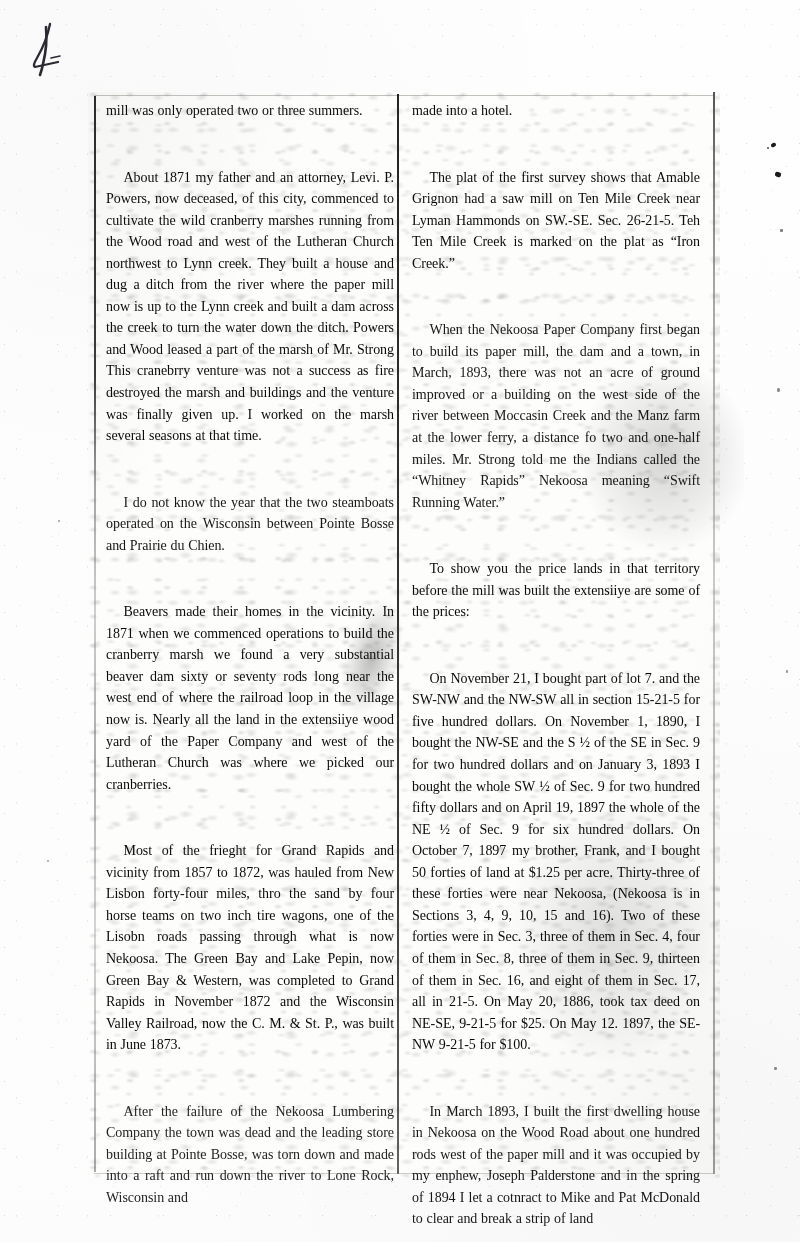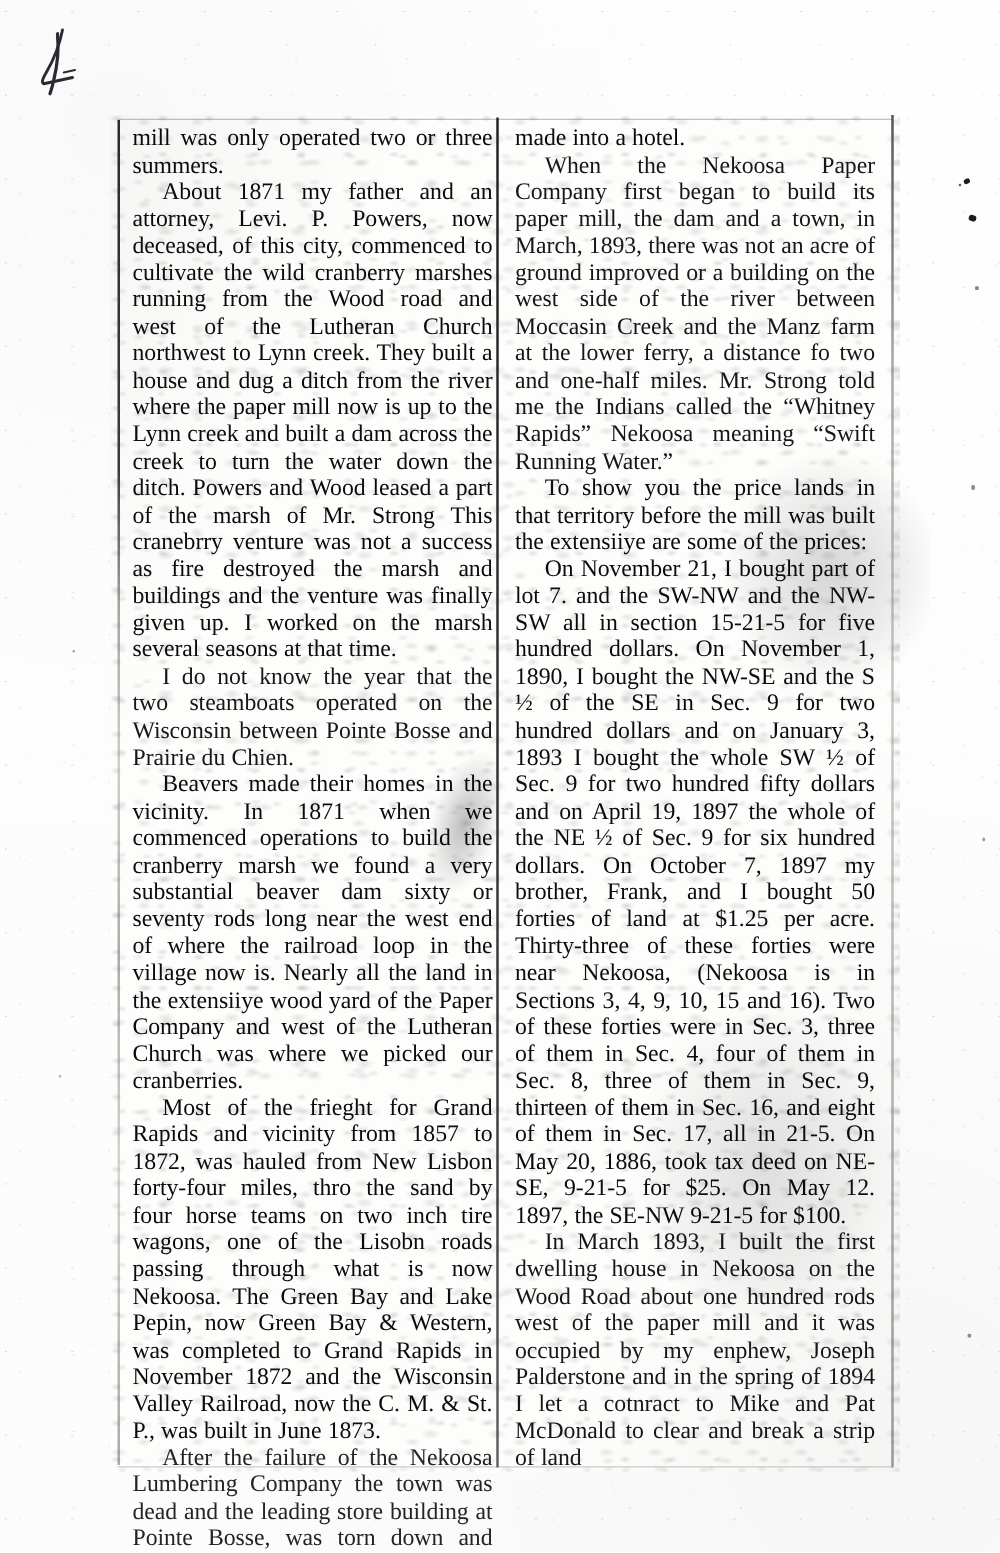--- a/index.html
+++ b/index.html
@@ -165,32 +165,32 @@
   .col {
     position: absolute;
     top: 8px;
     width: 288px;
   }
   #col-left  { left: 18px; }
   #col-right { left: 324px; }
 
   .para {
     margin: 0;
-    font-size: 19px;
+    font-size: 14px;
     line-height: 21.55px;
     text-align: justify;
     text-justify: inter-word;
     color: #121212;
     letter-spacing: -0.05px;
     word-spacing: 0.3px;
     text-indent: 0;
     -webkit-font-smoothing: none;
   }
   .para + .para { text-indent: 1.25em; }
-  .para.indent  { text-indent: 1.25em; }
+  .para.indent  { text-indent: 1.25em; margin-top: 45px; }
   .para.runon   { text-indent: 0; }
 
   
   .ink-dark   { color: #0b0b0b; }
   .ink-mid    { color: #161616; }
   .ink-light  { color: #242424; }
 
   
   .para:last-child { margin-bottom: 0; }
 </style>
@@ -236,19 +236,20 @@
       <p class="para runon ink-dark">mill was only operated two or three summers.</p>
       <p class="para indent ink-dark">About 1871 my father and an attorney, Levi. P. Powers, now deceased, of this city, commenced to cultivate the wild cranberry marshes running from the Wood road and west of the Lutheran Church northwest to Lynn creek. They built a house and dug a ditch from the river where the paper mill now is up to the Lynn creek and built a dam across the creek to turn the water down the ditch. Powers and Wood leased a part of the marsh of Mr. Strong  This cranebrry venture was not a success as fire destroyed the marsh and buildings and the venture was finally given up.  I worked on the marsh several seasons at that time.</p>
       <p class="para indent ink-mid">I do not know the year that the two steamboats operated on the Wisconsin between Pointe Bosse and Prairie du Chien.</p>
       <p class="para indent ink-dark">Beavers made their homes in the vicinity. In 1871 when we commenced operations to build the cranberry marsh we found a very substantial beaver dam sixty or seventy rods long near the west end of where the railroad loop in the village now is.  Nearly all the land in the extensiiye wood yard of the Paper Company and west of the Lutheran Church was where we picked our cranberries.</p>
       <p class="para indent ink-dark">Most of the frieght for Grand Rapids and vicinity from 1857 to 1872, was hauled from New Lisbon forty-four miles, thro the sand by four horse teams on two inch tire wagons, one of the Lisobn roads passing through what is now Nekoosa.  The Green Bay and Lake Pepin, now Green Bay &amp; Western, was completed to Grand Rapids in November 1872 and the Wisconsin Valley Railroad, now the C. M. &amp; St. P., was built in June 1873.</p>
       <p class="para indent ink-light">After the failure of the Nekoosa Lumbering Company the town was dead and the leading store building at Pointe Bosse, was torn down and made into a raft and run down the river to Lone Rock, Wisconsin and</p>
     </div>
 
     <div class="col" id="col-right">
       <p class="para runon ink-dark">made into a hotel.</p>
+      <p class="para indent ink-dark">The plat of the first survey shows that Amable Grignon had a saw mill on Ten Mile Creek near Lyman Hammonds on SW.-SE. Sec. 26-21-5.  Teh Ten Mile Creek is marked on the plat as “Iron Creek.”</p>
       <p class="para indent ink-mid">When the Nekoosa Paper Company first began to build its paper mill, the dam and a town, in March, 1893, there was not an acre of ground improved or a building on the west side of the river between Moccasin Creek and the Manz farm at the lower ferry, a distance fo two and one-half miles. Mr. Strong told me the Indians called the “Whitney Rapids” Nekoosa meaning “Swift Running Water.”</p>
       <p class="para indent ink-dark">To show you the price lands in that territory before the mill was built the extensiiye are some of the prices:</p>
       <p class="para indent ink-dark">On November 21, I bought part of lot 7. and the SW-NW and the NW-SW all in section 15-21-5 for five hundred dollars. On November 1, 1890, I bought the NW-SE and the S ½ of the SE in Sec. 9 for two hundred dollars and on January 3, 1893 I bought the whole SW ½ of Sec. 9 for two hundred fifty dollars and on April 19, 1897 the whole of the NE ½ of Sec. 9 for six hundred dollars.  On October 7, 1897 my brother, Frank, and I bought 50 forties of land at $1.25 per acre.  Thirty-three of these forties were near Nekoosa, (Nekoosa is in Sections 3, 4, 9, 10, 15 and 16).  Two of these forties were in Sec. 3, three of them in Sec. 4, four of them in Sec. 8, three of them in Sec. 9, thirteen of them in Sec. 16, and eight of them in Sec. 17, all in 21-5. On May 20, 1886, took tax deed on NE-SE, 9-21-5 for $25.  On May 12. 1897, the SE-NW 9-21-5 for $100.</p>
       <p class="para indent ink-mid">In March 1893, I built the first dwelling house in Nekoosa on the Wood Road about one hundred rods west of the paper mill and it was occupied by my enphew, Joseph Palderstone and in the spring of 1894 I let a cotnract to Mike and Pat McDonald to clear and break a strip of land</p>
     </div>
   </div>
 </div>
 
 </body></html>

